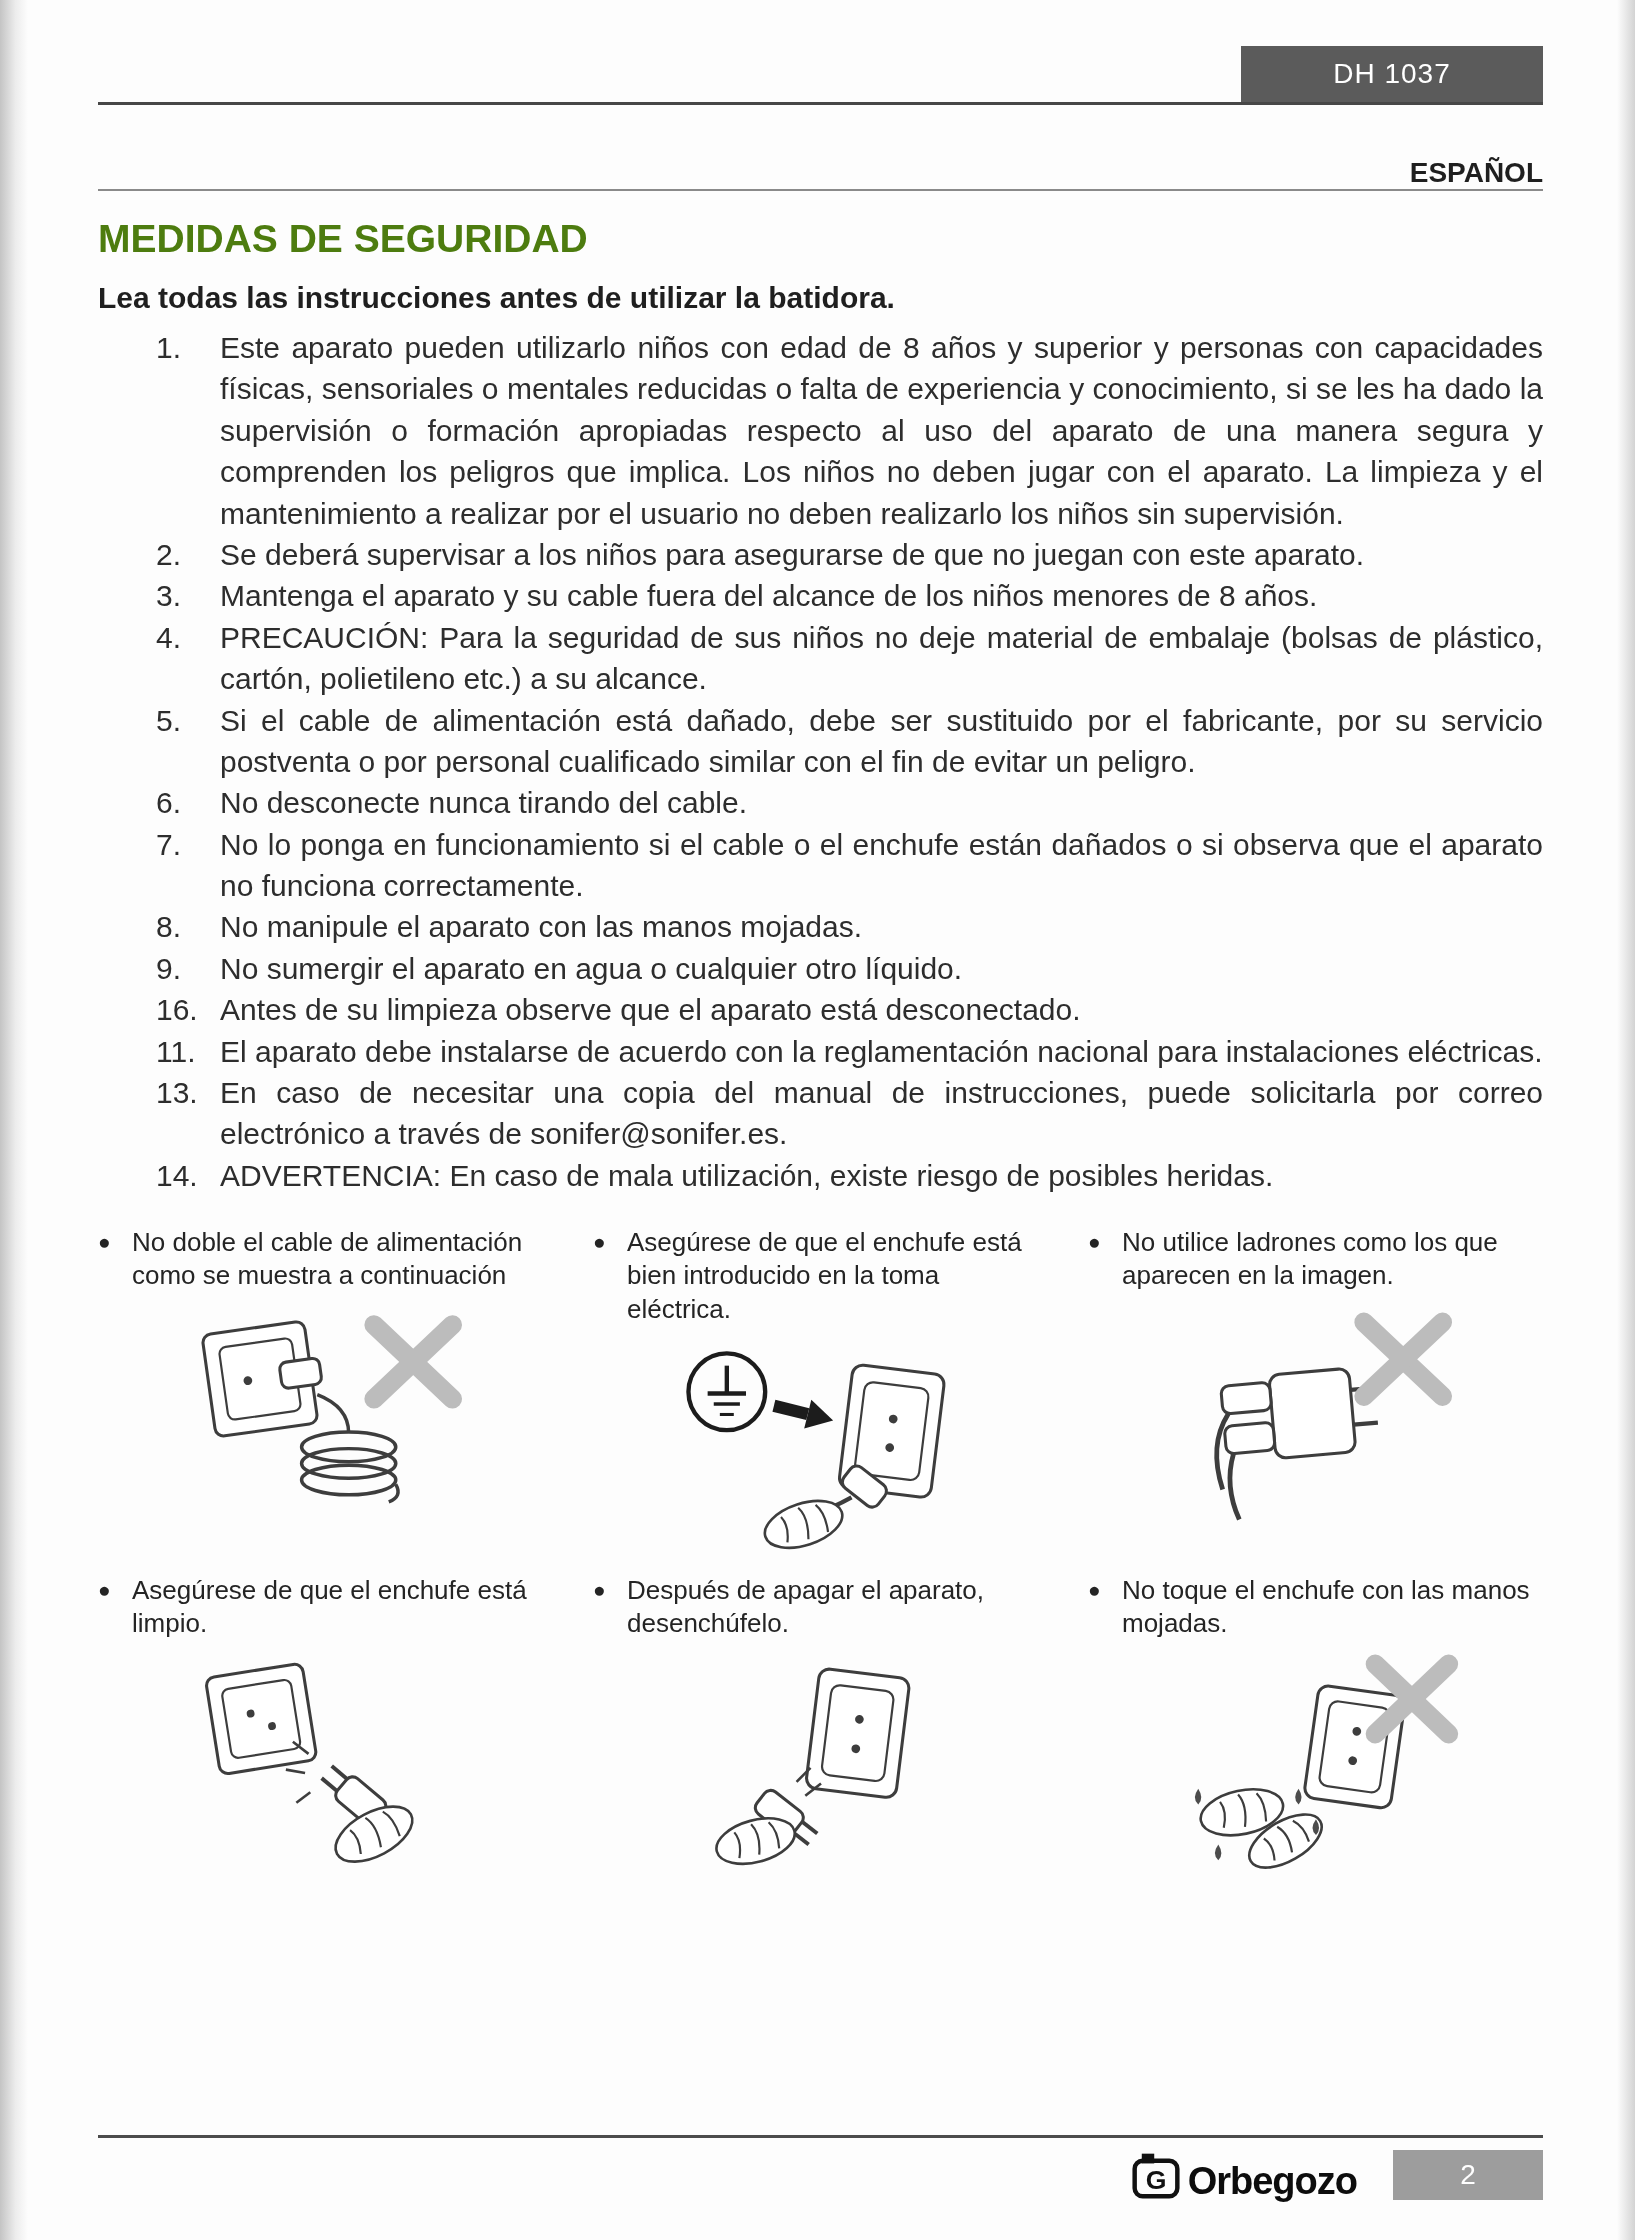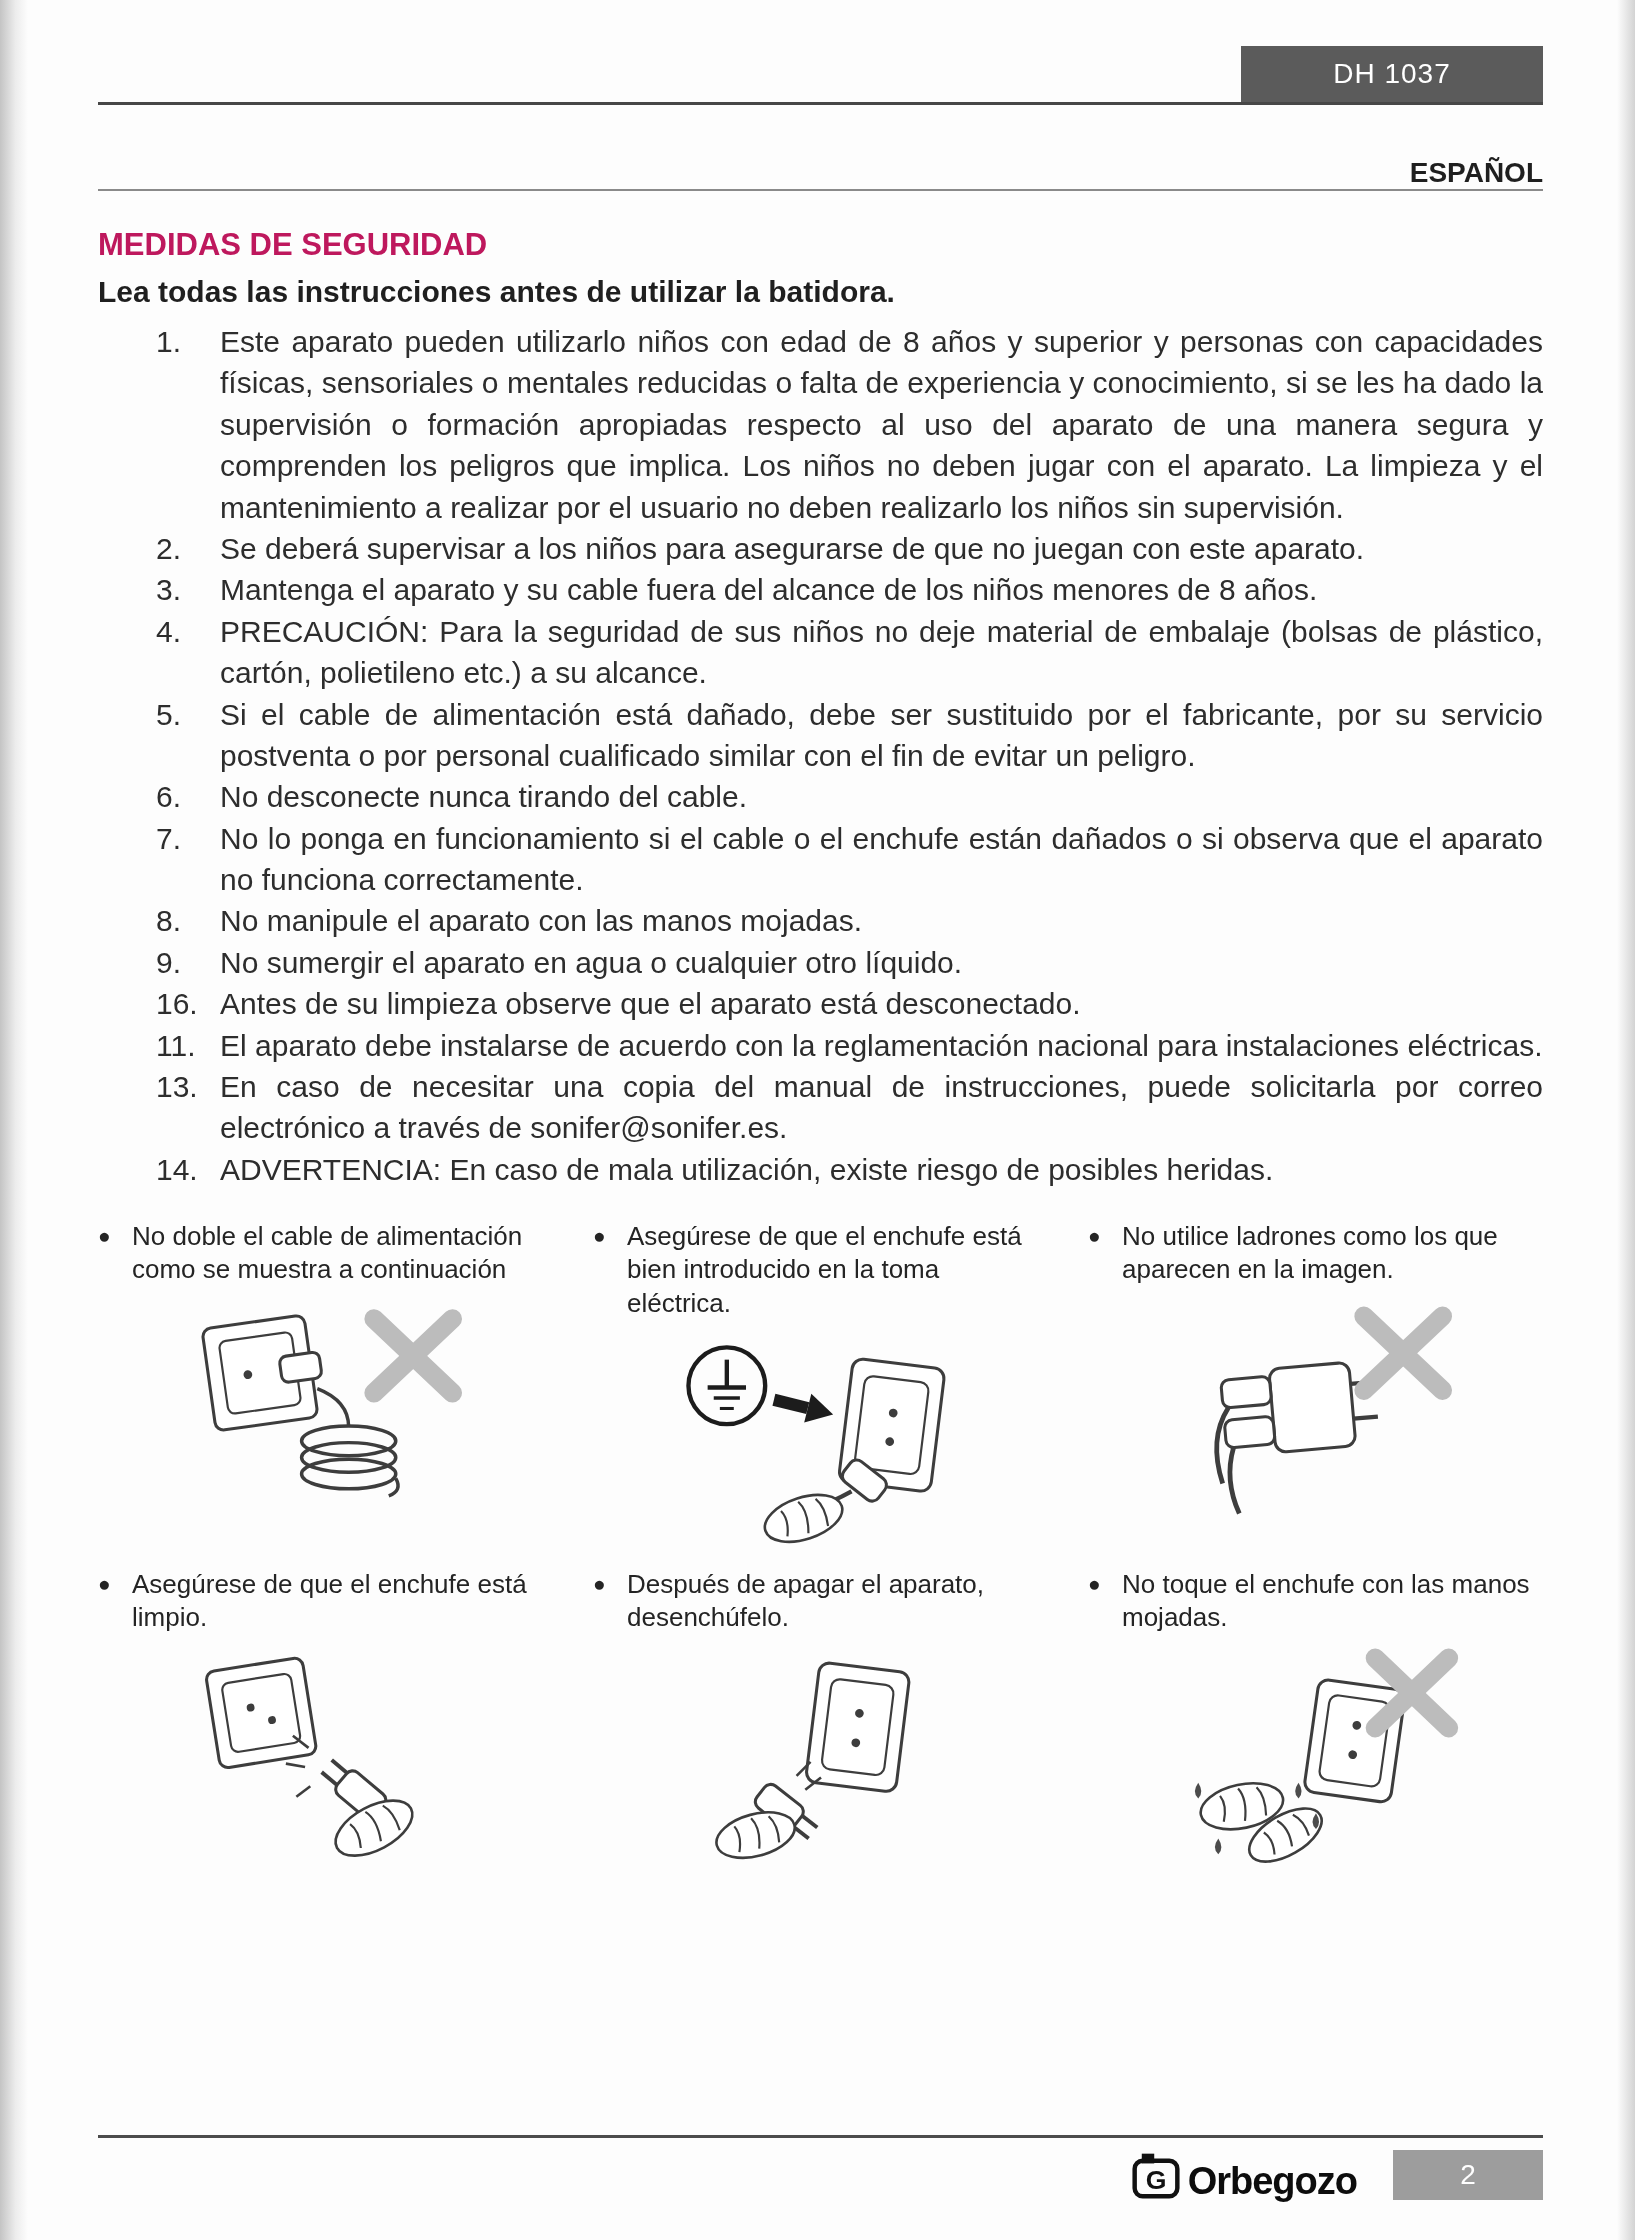--- a/index.html
+++ b/index.html
@@ -32,22 +32,22 @@
     display: flex; align-items: center; justify-content: center;
     font-size: 28px; letter-spacing: 1px;
   }
   .lang-row {
     margin-top: 52px; text-align: right;
     font-weight: bold; font-size: 28px; color: #1f1f1f;
     border-bottom: 2px solid #8a8a8a;
   }
 
   
-  .page-title { margin-top: 36px; font-size: 31px; font-weight: bold; color: #be185d; }
-  .lead { margin-top: 12px; font-size: 30px; font-weight: bold; color: #1f1f1f; }
+  .page-title { margin-top: 26px; font-size: 39px; font-weight: bold; color: #4d7c0f; }
+  .lead { margin-top: 20px; font-size: 30px; font-weight: bold; color: #1f1f1f; }
   .para { margin-top: 14px; font-size: 30px; line-height: 1.38; text-align: justify; }
 
   
   .safety { margin-top: 12px; margin-left: 58px; list-style: none; font-size: 30px; line-height: 1.38; }
   .safety li { display: flex; }
   .safety .num { flex: 0 0 64px; }
   .safety .txt { flex: 1; text-align: justify; }
 
   
   .warn-grid {

